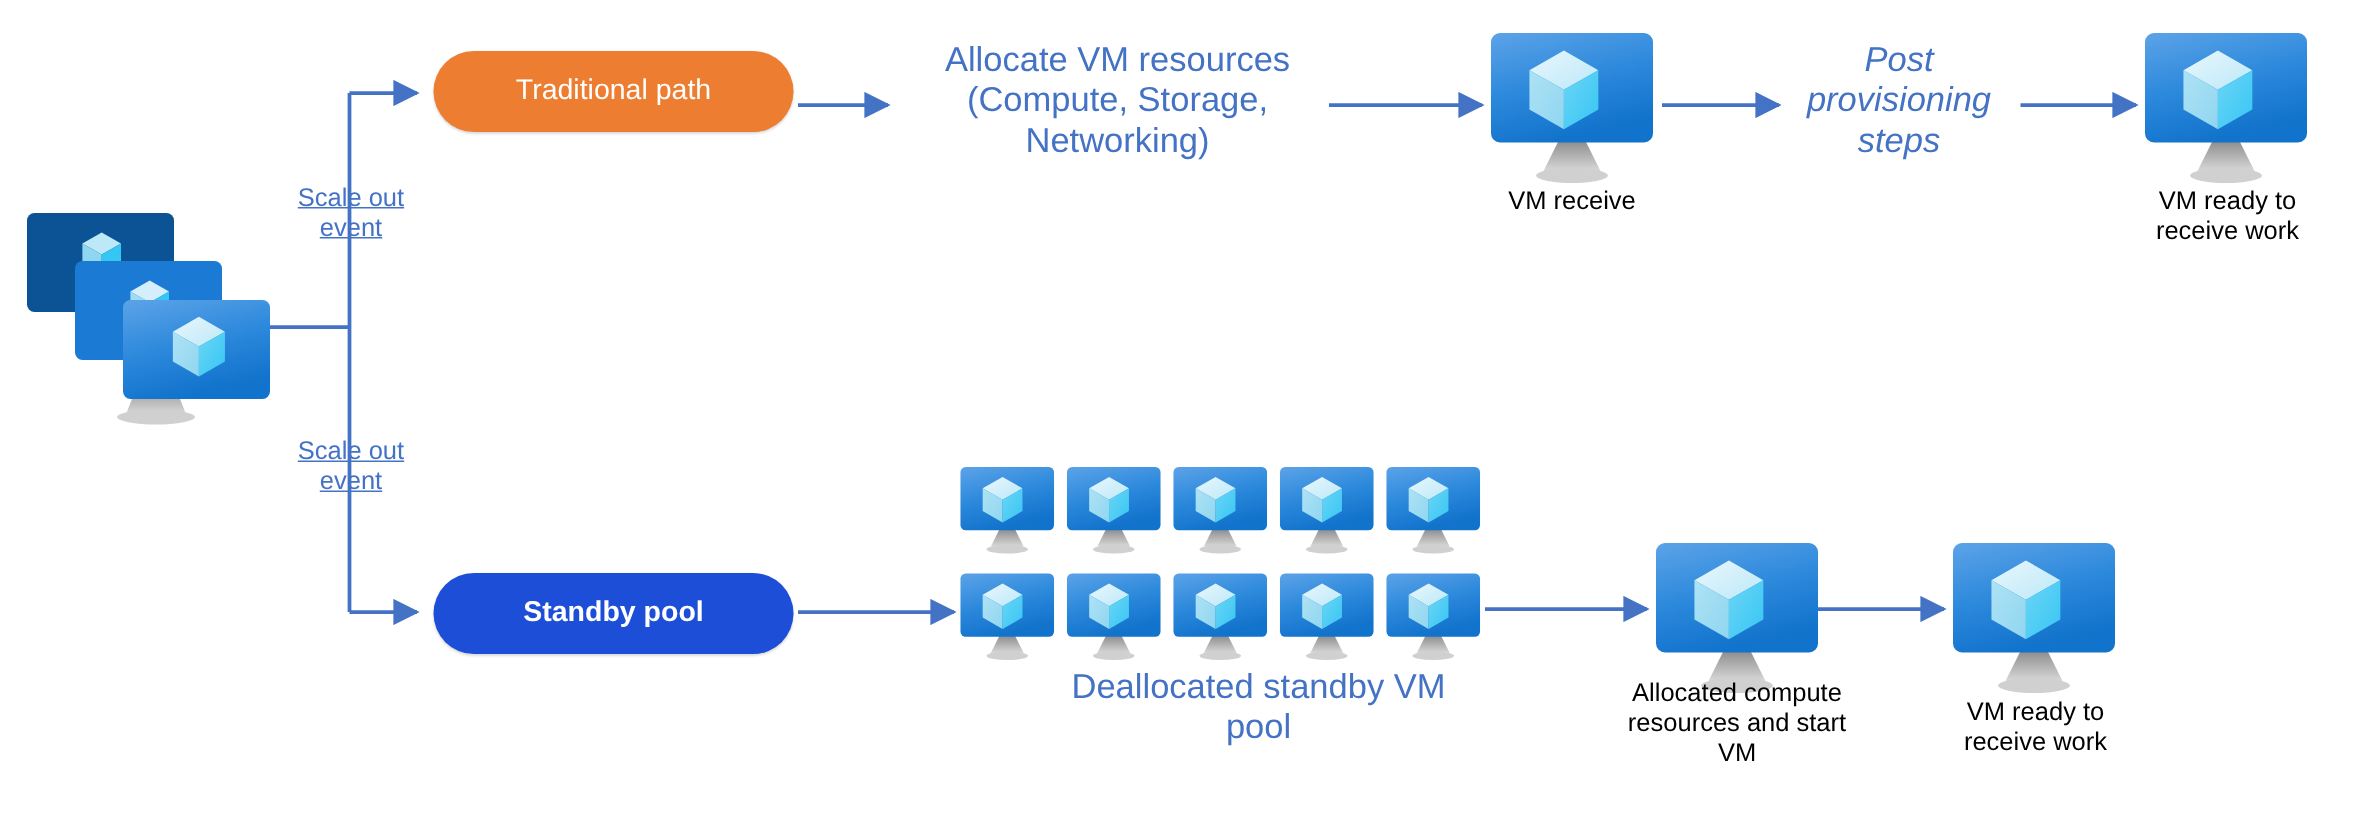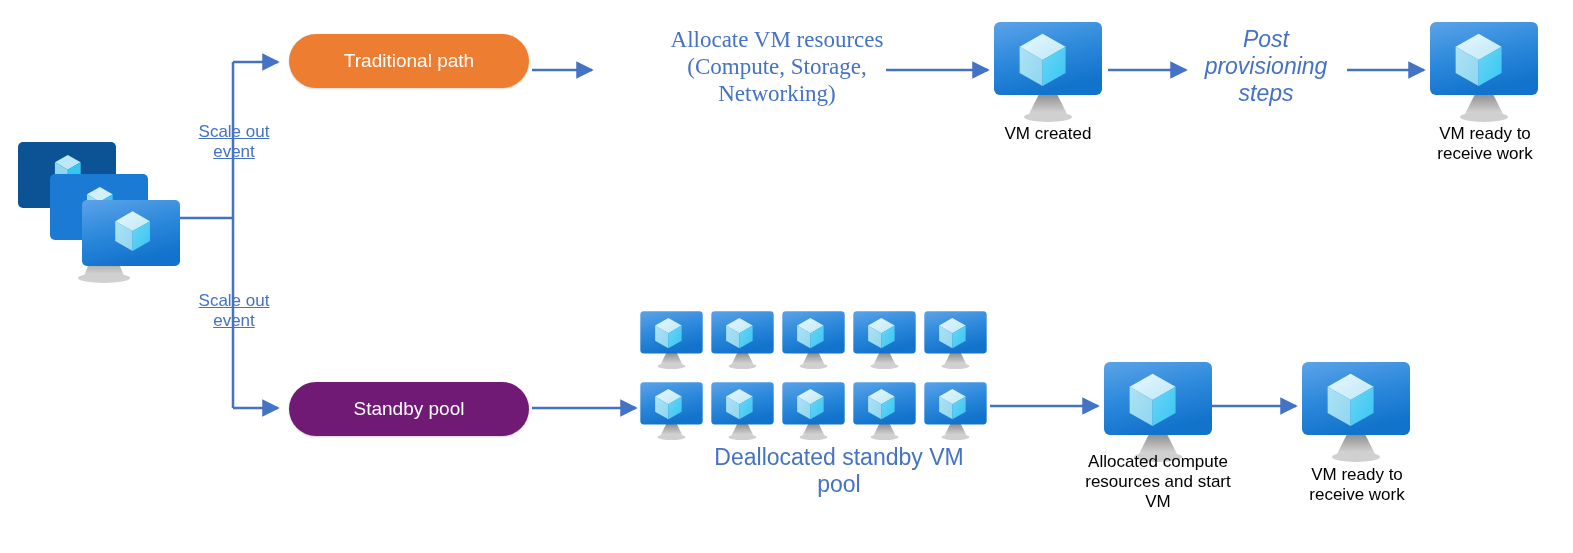--- a/index.html
+++ b/index.html
@@ -46,21 +46,21 @@
     border-radius: 40px;
     display: flex;
     align-items: center;
     justify-content: center;
     color: #ffffff;
     font-size: 19px;
     box-shadow: 0 1px 2px rgba(0,0,0,0.18);
     text-align: center;
   }
   .pill-orange { background: #ED7D31; }
-  .pill-green  { background: #701a75; }
+  .pill-green  { background: #1d4ed8; font-weight: bold; }
 
   
   #wires { position: absolute; left: 0; top: 0; }
 
   
   .vm { position: absolute; }
   .vm svg { display: block; }
 </style>
 </head>
 <body>
@@ -144,37 +144,37 @@
     </svg>
   </div>
 
   <div class="label label-blue" style="left:180px; top:122px; width:108px;">Scale out
 event</div>
   <div class="label label-blue" style="left:180px; top:291px; width:108px;">Scale out
 event</div>
 
   <div class="pill pill-orange" style="left:289px; top:34px; width:240px; height:54px;">Traditional path</div>
 
-  <div class="label label-blue-lg" style="left:632px; top:26px; width:290px;font-family:Liberation Serif, serif;">Allocate VM resources
+  <div class="label label-blue-lg" style="left:600px; top:26px; width:290px;">Allocate VM resources
 (Compute, Storage,
 Networking)</div>
 
   <div class="vm" style="left:990px; top:18px;">
     <svg width="116" height="104" viewBox="0 0 116 104">
       <path d="M 49 76 h 18 l 10 20 h -38 z" fill="url(#stand)"></path>
       <ellipse cx="58" cy="99" rx="24" ry="5" fill="#D0D0D0"></ellipse>
       <rect x="4" y="4" width="108" height="73" rx="6" fill="url(#mon)"></rect>
       <g transform="translate(28,14) scale(0.82)">
         <polygon points="30,2 58,18 30,34 2,18" fill="url(#cubeTop)"></polygon>
         <polygon points="2,18 30,34 30,66 2,50" fill="url(#cubeL)"></polygon>
         <polygon points="58,18 30,34 30,66 58,50" fill="url(#cubeR)"></polygon>
       </g>
     </svg>
   </div>
-  <div class="label label-black" style="left:966px; top:124px; width:164px;">VM created</div>
+  <div class="label label-black" style="left:966px; top:124px; width:164px;">VM receive</div>
 
   <div class="label label-blue-lg" style="left:1186px; top:26px; width:160px;font-style:italic;">Post
 provisioning
 steps</div>
 
   <div class="vm" style="left:1426px; top:18px;">
     <svg width="116" height="104" viewBox="0 0 116 104">
       <path d="M 49 76 h 18 l 10 20 h -38 z" fill="url(#stand)"></path>
       <ellipse cx="58" cy="99" rx="24" ry="5" fill="#D0D0D0"></ellipse>
       <rect x="4" y="4" width="108" height="73" rx="6" fill="url(#mon)"></rect>

